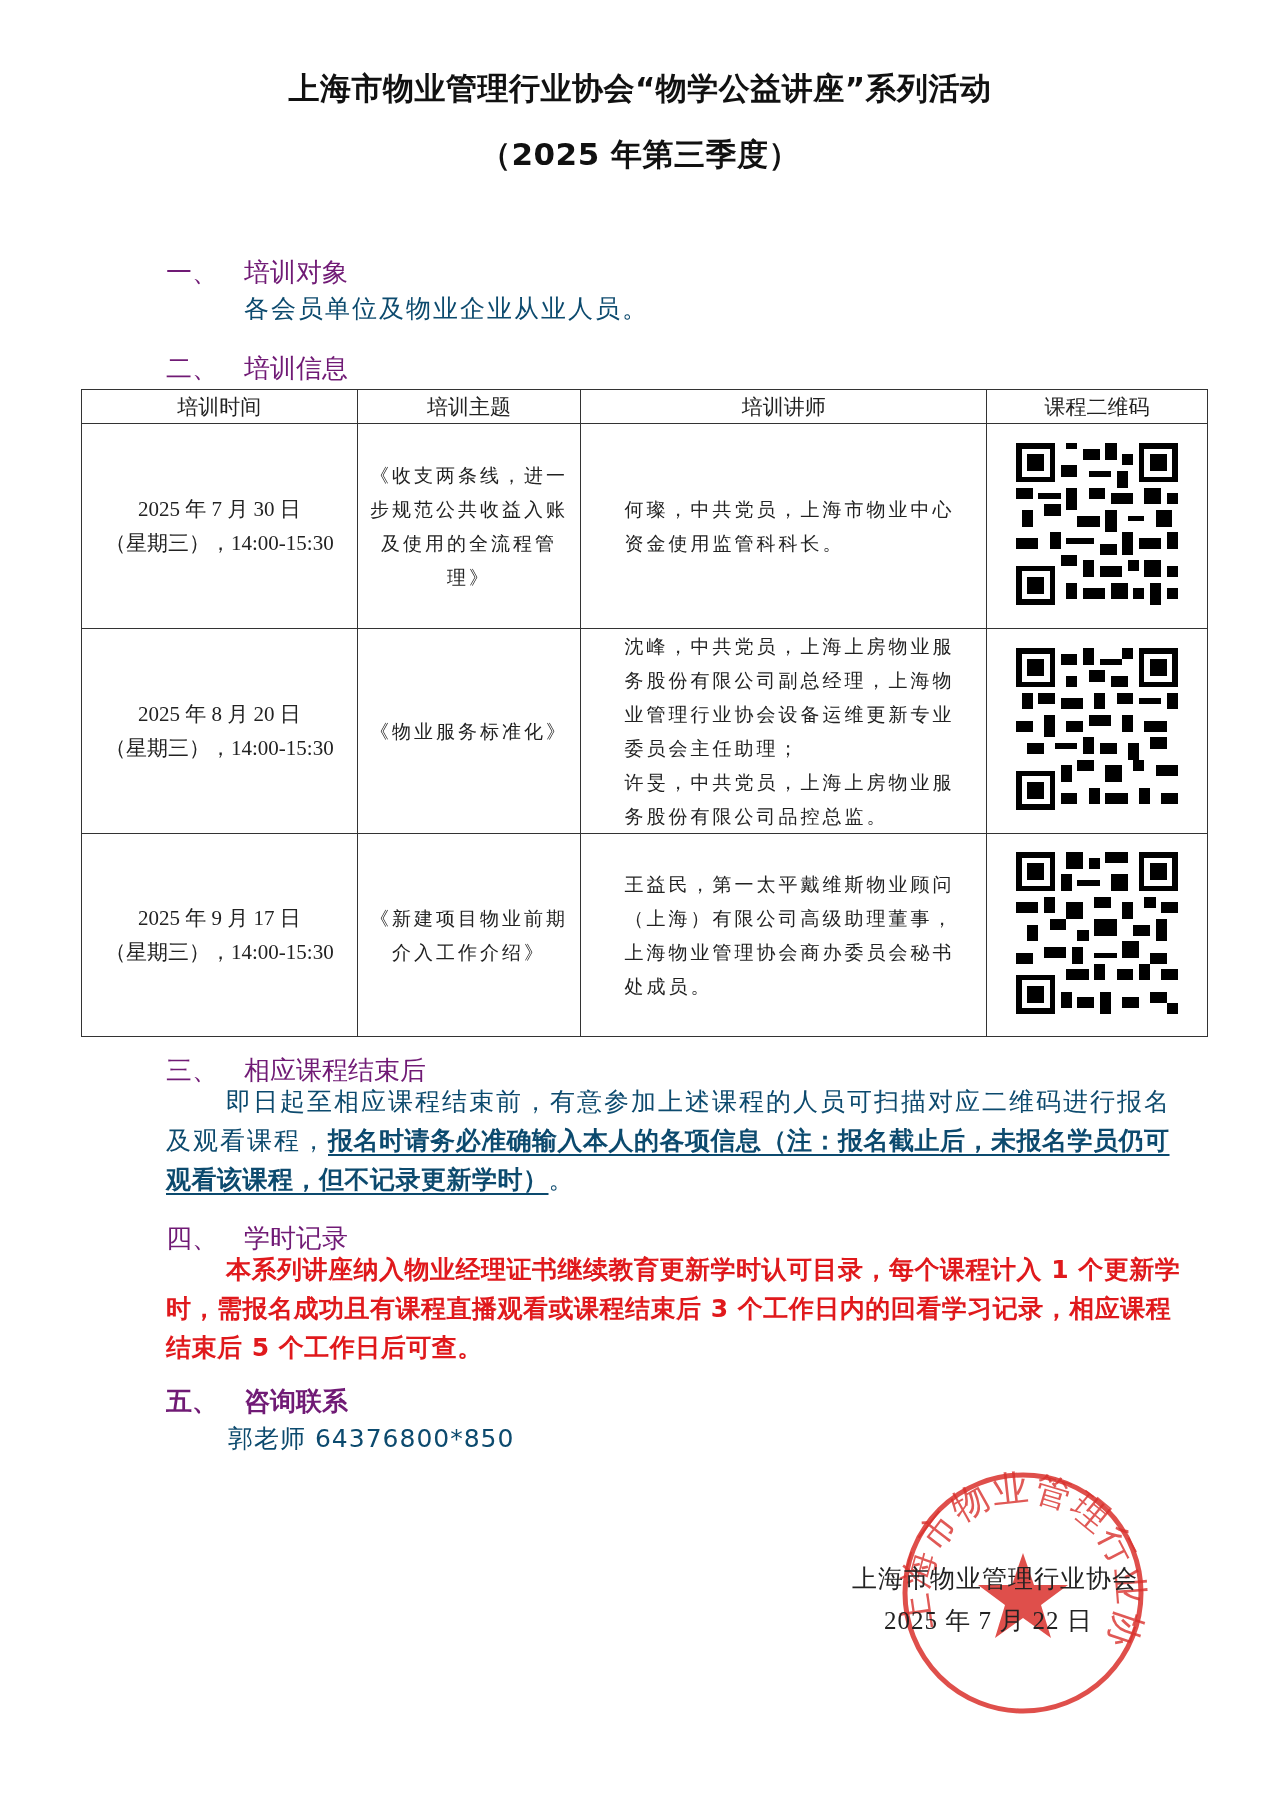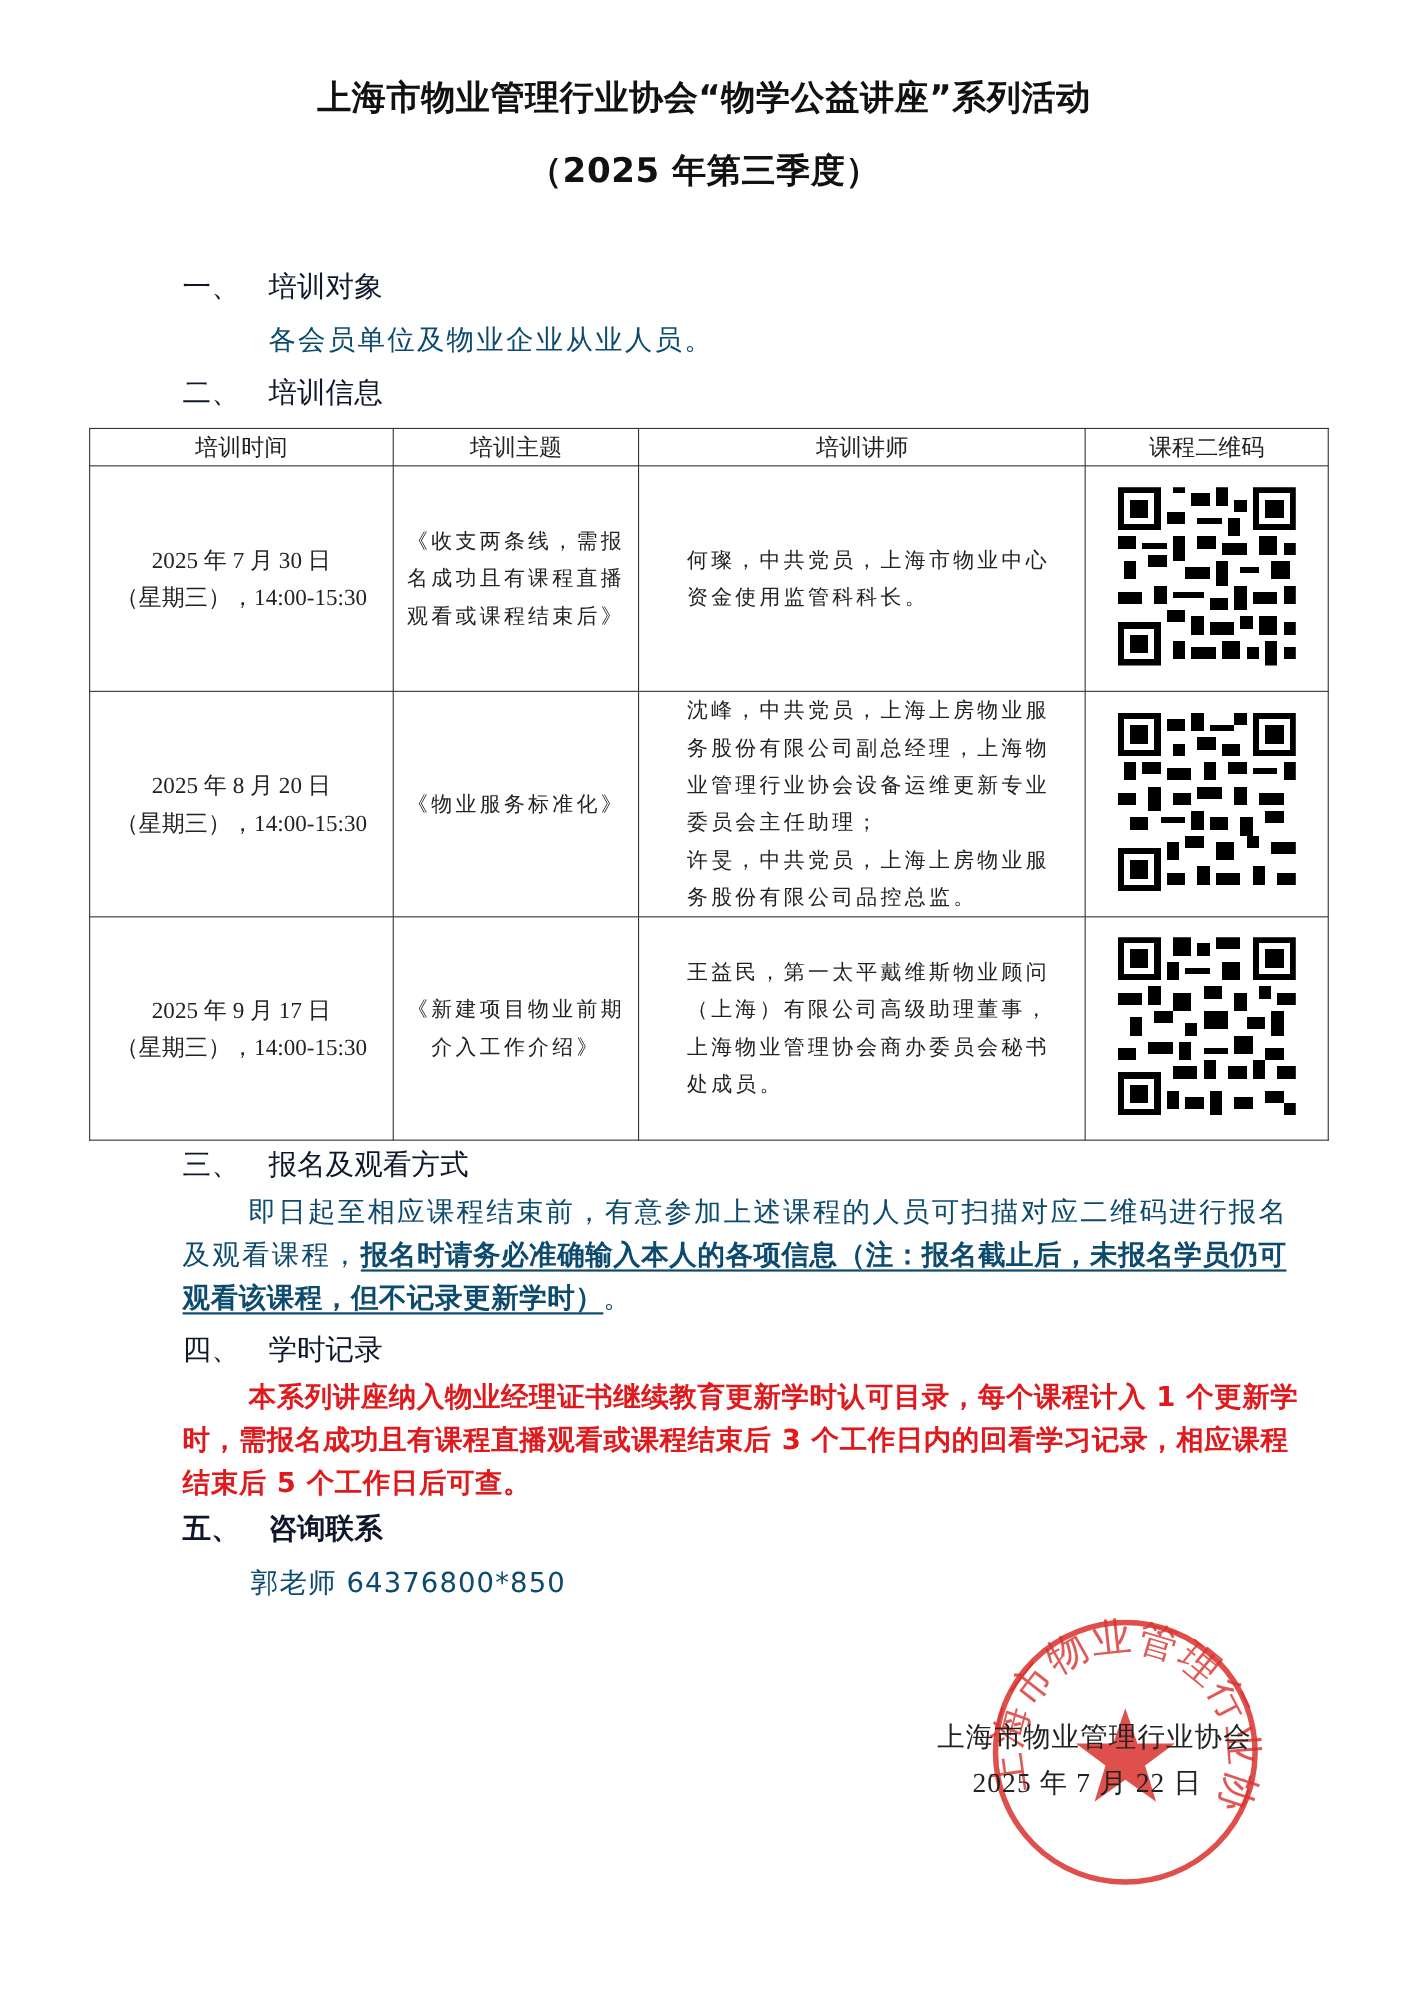--- a/index.html
+++ b/index.html
@@ -2,21 +2,21 @@
 <html><head>
 <meta charset="utf-8">
 <style>
   html, body { margin: 0; padding: 0; background: #ffffff; }
   body { width: 1280px; height: 1810px; position: relative; overflow: hidden;
          font-family: "DejaVu Serif", "Liberation Serif", serif; color: #1a1a1a; }
   .title { position: absolute; left: 0; width: 1280px; text-align: center;
            font-family: "DejaVu Sans", "Liberation Sans", sans-serif; font-weight: bold;
            font-size: 31px; letter-spacing: 0.5px; color: #111; }
   .h-sec { position: absolute; left: 166px; font-family: "DejaVu Sans", "Liberation Sans", sans-serif;
-           font-size: 26px; color: #0f172a; white-space: nowrap; }
+           font-size: 26px; color: #701a75; white-space: nowrap; margin-top: 12px; }
   .h-sec .num { display: inline-block; width: 78px; }
   .para { position: absolute; left: 166px; width: 1020px; font-size: 25px; line-height: 37px;
           font-family: "DejaVu Sans", "Liberation Sans", sans-serif; color: #0c4a6e; letter-spacing: 2px; }
   .indent { text-indent: 60px; }
   .u { text-decoration: underline; text-underline-offset: 5px; font-weight: bold; letter-spacing: 0.5px; }
   .red { color: #e0191c; font-weight: bold; letter-spacing: 0.5px; }
   table.info { position: absolute; left: 81px; top: 389px; width: 1127px; border-collapse: collapse;
                font-size: 21px; color: #222; }
   table.info td, table.info th { border: 1.5px solid #333; padding: 0 10px; vertical-align: middle; }
   table.info th { height: 33px; font-weight: normal; font-family: "DejaVu Sans", "Liberation Sans", sans-serif;
@@ -61,21 +61,21 @@
       <th>培训讲师</th>
       <th>课程二维码</th>
     </tr>
   </thead>
   <tbody>
     <tr style="height:205px;">
       <td class="c-time">
         <div>2025 年 7 月 30 日</div>
         <div>（星期三），14:00-15:30</div>
       </td>
-      <td class="c-topic">《收支两条线，需报名成功且有课程直播观看或课程结束后》</td>
+      <td class="c-topic">《收支两条线，进一步规范公共收益入账及使用的全流程管理》</td>
       <td class="c-teacher">何璨，中共党员，上海市物业中心资金使用监管科科长。</td>
       <td class="c-qr">
         <svg class="qr" viewBox="0 0 29 29" shape-rendering="crispEdges">
           <rect width="29" height="29" fill="#fff"></rect>
           <g fill="#000">
             <rect x="0" y="0" width="7" height="7"></rect>
               <rect x="1" y="1" width="5" height="5" fill="#fff"></rect>
               <rect x="2" y="2" width="3" height="3"></rect>
             <rect x="22" y="0" width="7" height="7"></rect>
               <rect x="23" y="1" width="5" height="5" fill="#fff"></rect>
@@ -246,21 +246,21 @@
               <rect x="24" y="25" width="3" height="2"></rect>
               <rect x="27" y="27" width="2" height="2"></rect>
           </g>
         </svg>
       </td>
     </tr>
   </tbody>
 </table>
 
 <div class="h-sec" style="top:1041px;">
-  <span class="num">三、</span><span>报名及观看方式</span>
+  <span class="num">三、</span><span>相应课程结束后</span>
 </div>
 <div class="para indent" style="top:1082px; line-height:39px;"><span>即日起至相应课程结束前，有意参加上述课程的人员可扫描对应二维码进行报名及观看课程，</span><span class="u">报名时请务必准确输入本人的各项信息（注：报名截止后，未报名学员仍可观看该课程，但不记录更新学时）</span><span>。</span></div>
 
 <div class="h-sec" style="top:1209px;">
   <span class="num">四、</span><span>学时记录</span>
 </div>
 <div class="para indent red" style="top:1250px; line-height:39px;">本系列讲座纳入物业经理证书继续教育更新学时认可目录，每个课程计入 1 个更新学时，需报名成功且有课程直播观看或课程结束后 3 个工作日内的回看学习记录，相应课程结束后 5 个工作日后可查。</div>
 
 <div class="h-sec" style="top:1372px; font-weight:bold;">
   <span class="num">五、</span><span>咨询联系</span>

